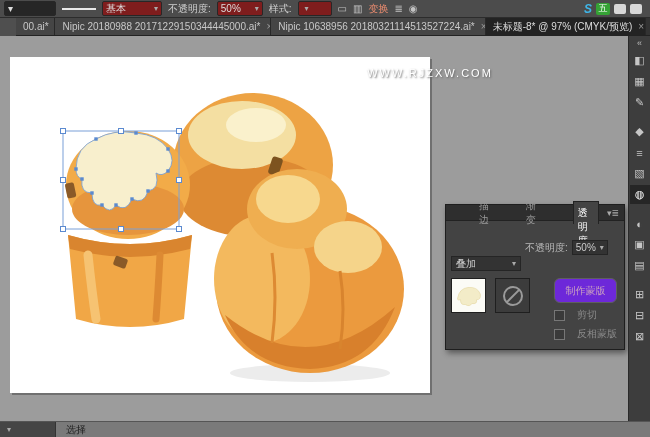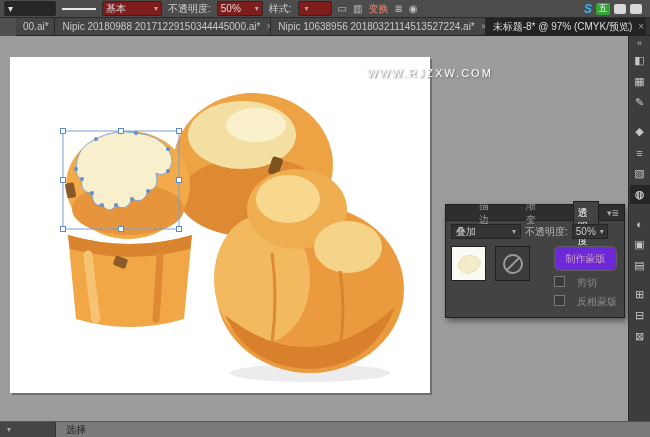--- a/index.html
+++ b/index.html
@@ -48,34 +48,34 @@
   .panel{position:absolute;left:445px;top:168px;width:180px;background:#434343;border:1px solid #1e1e1e;
          box-shadow:2px 3px 6px rgba(0,0,0,.45);font-size:10px;color:#ccc;box-sizing:border-box;}
   .panel-header{height:15px;background:#2e2e2e;display:flex;align-items:center;padding:0 5px;gap:8px;
                 border-bottom:1px solid #222;}
   .panel-tab{color:#9a9a9a;margin-left:28px;}
   .panel-tab.active{color:#fff;background:#434343;padding:4px 4px;height:14px;line-height:14px;
                     border:1px solid #222;border-bottom:none;}
   .panel-menu{margin-left:auto;color:#aaa;font-size:9px;}
   .panel-row{display:flex;align-items:center;gap:4px;padding:3px 5px;}
   .blend-dd{width:70px;height:15px;background:#333;border:1px solid #252525;display:flex;
-            justify-content:space-between;align-items:center;padding:0 4px;box-sizing:border-box;}
+            justify-content:space-between;align-items:center;padding:0 4px;box-sizing:border-box;margin-top:32px;}
   .op-dd{width:36px;height:15px;background:#333;border:1px solid #252525;display:flex;
          justify-content:space-between;align-items:center;padding:0 3px;box-sizing:border-box;}
   .panel-body{display:flex;padding:4px 5px 8px 5px;gap:9px;}
   .thumb{width:35px;height:35px;border:1px solid #1f1f1f;box-sizing:border-box;}
   .thumb1{background:#fbfbf6;}
   .thumb2{background:#3c3c3c;display:flex;align-items:center;justify-content:center;}
   .no-symbol{width:20px;height:20px;border:2px solid #9a9a9a;border-radius:50%;position:relative;box-sizing:border-box;}
   .no-symbol::after{content:"";position:absolute;left:-1px;top:7px;width:18px;height:2px;background:#9a9a9a;
                     transform:rotate(-45deg);}
   .panel-right{display:flex;flex-direction:column;gap:5px;margin-left:auto;padding-right:2px;}
   .mask-btn{height:15px;border:1px solid #5f5f5f;background:#6d28d9;color:#c9a0c0;padding:4px 8px;
             border-radius:6px;line-height:15px;text-align:center;}
-  .chk-row{display:flex;gap:12px;color:#8a8a8a;}
+  .chk-row{display:flex;align-items:center;gap:12px;color:#8a8a8a;}
   .chk{width:9px;height:9px;border:1px solid #777;background:#3a3a3a;}
 
   
   .right-strip{position:absolute;left:628px;top:36px;width:22px;height:385px;background:#3d3d3d;
                border-left:1px solid #2a2a2a;display:flex;flex-direction:column;align-items:center;
                padding-top:2px;gap:2px;box-sizing:border-box;}
   .strip-collapse{color:#bbb;font-size:9px;height:11px;}
   .strip-icon{width:20px;height:19px;display:flex;align-items:center;justify-content:center;
               color:#c6c6c6;font-size:11px;}
   .strip-icon.active{background:#262626;color:#fff;}

